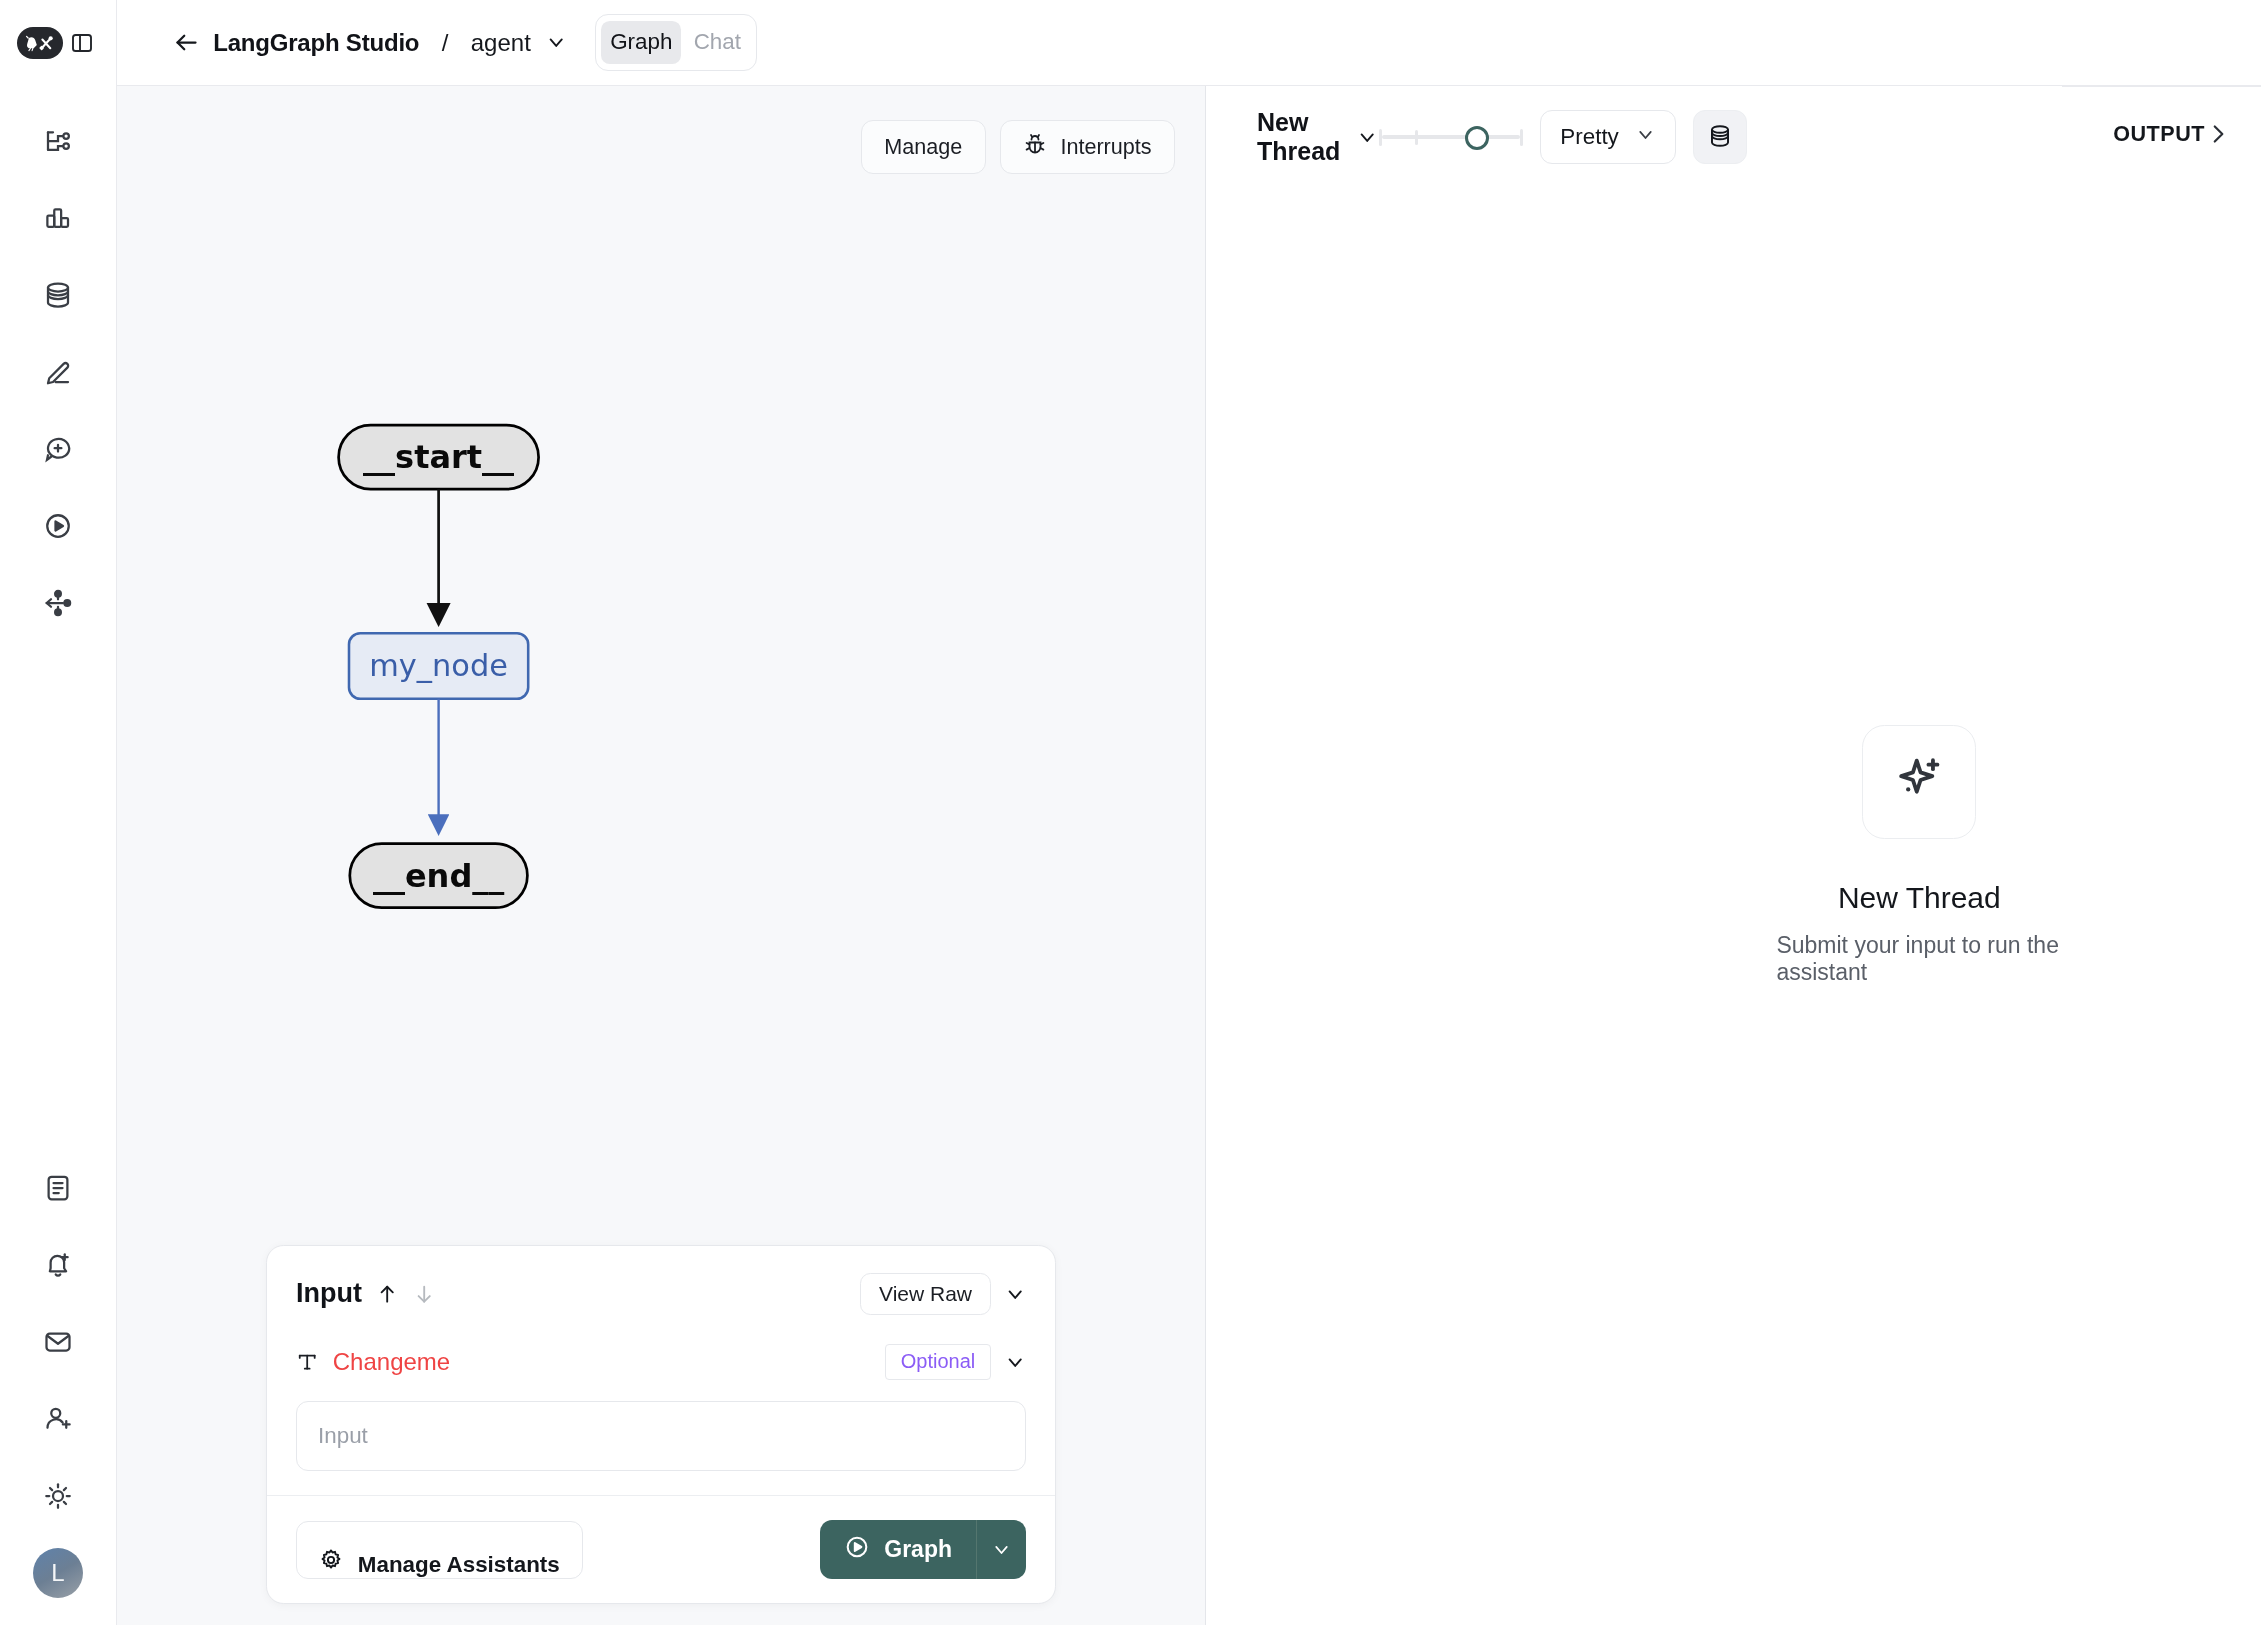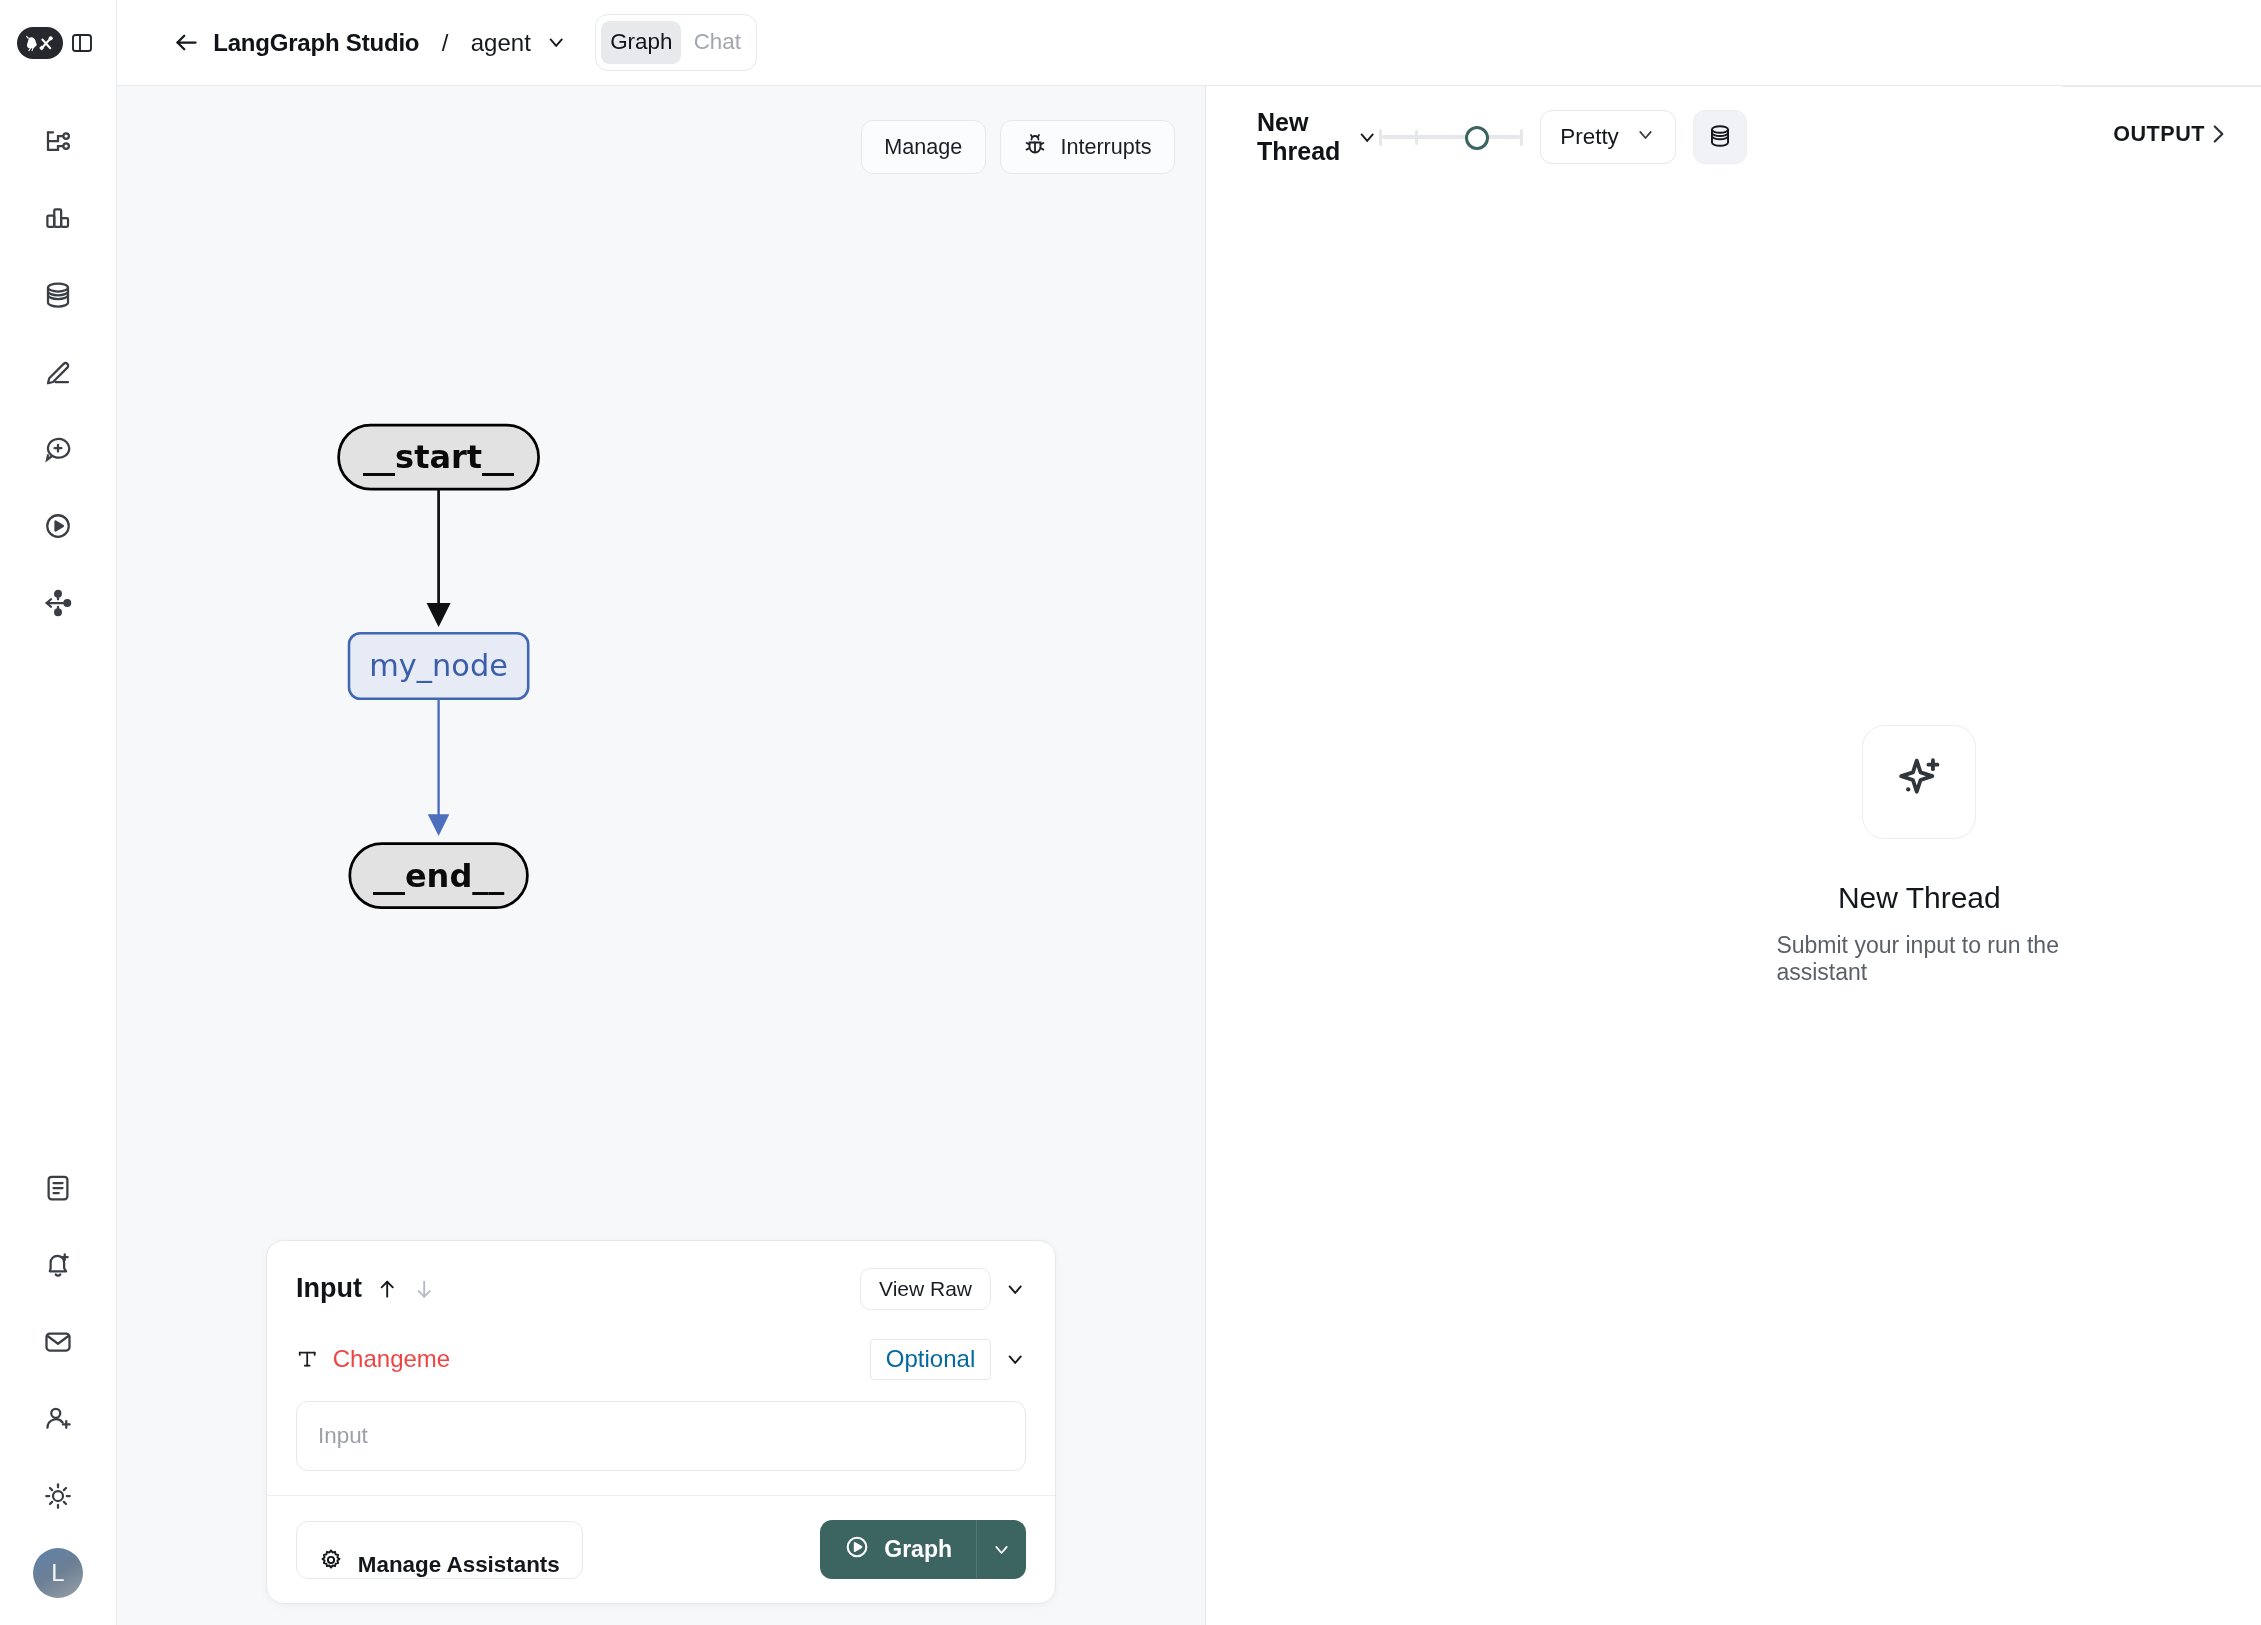--- a/index.html
+++ b/index.html
@@ -127,21 +127,21 @@
     padding: 8px 17.6px; font-size: 21px; color: #1b1e24;
     background: #fff; cursor: pointer;
   }
   .ic-chev { margin-left: 13px; display: flex; align-items: center; cursor: pointer; }
 
   .ic-field-row { display: flex; align-items: center; margin-top: 29px; }
   .ic-ticon { margin-right: 14.4px; display: flex; align-items: center; }
   .ic-fieldname { font-size: 24px; color: #ef4444; }
   .ic-optional {
     border: 1.6px solid #e6e8ec; border-radius: 4px;
-    padding: 5.6px 14.4px; font-size: 24px; color: #0369a1; background: #fff;
+    padding: 5.6px 14.4px; font-size: 20px; color: #8b5cf6; background: #fff;
     cursor: pointer;
   }
   .ic-input {
     margin-top: 21px;
     width: 100%; height: 70px;
     border: 1.6px solid #e6e8ec; border-radius: 12px;
     background: #ffffff;
     font-size: 22.4px; color: #14171c;
     padding: 0 21px;
     font-family: "Liberation Sans", sans-serif;

